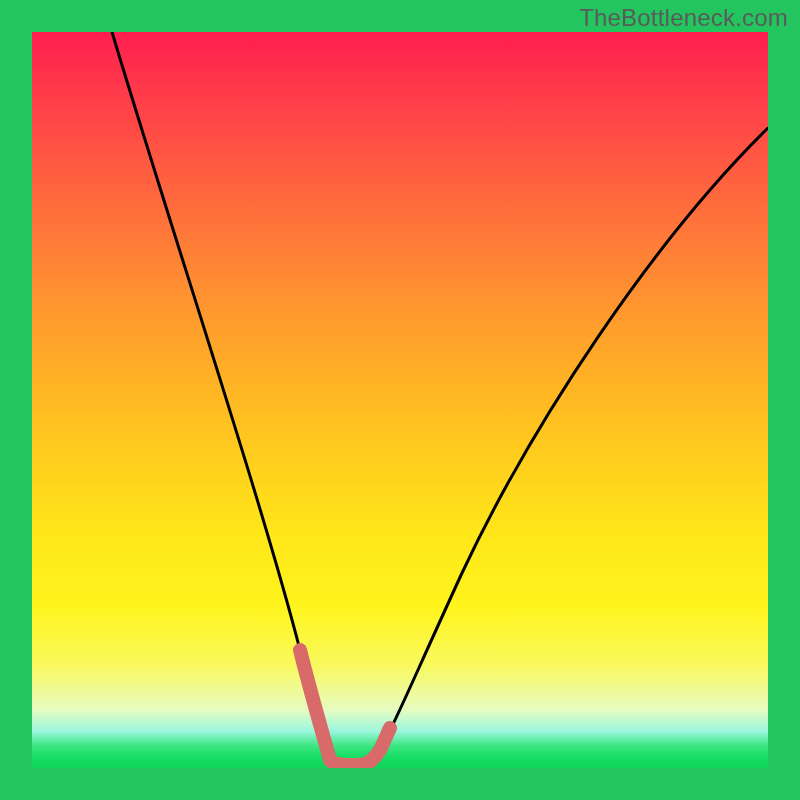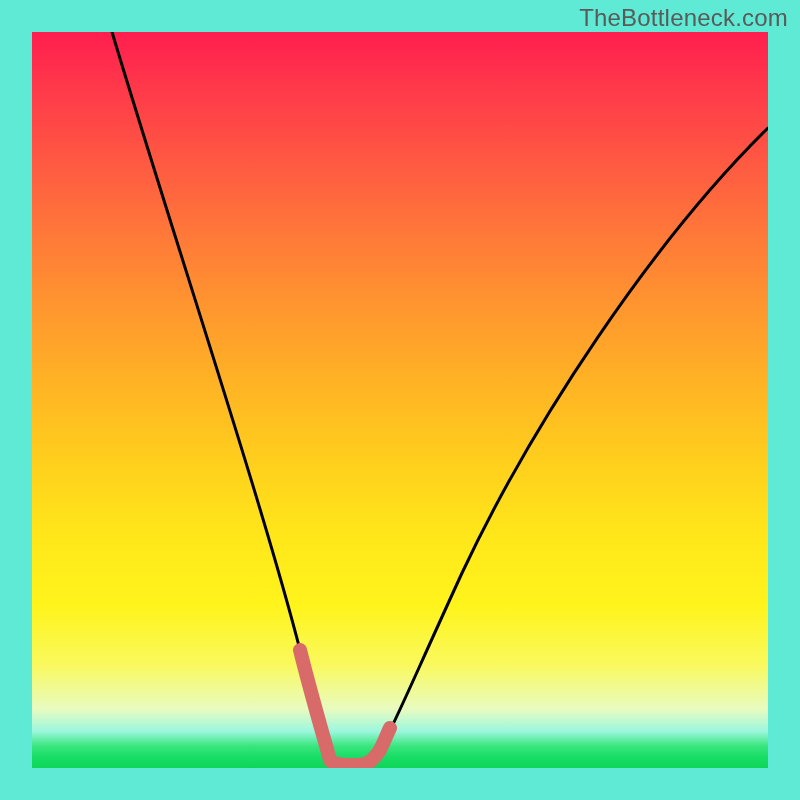--- a/index.html
+++ b/index.html
@@ -10,21 +10,21 @@
     background: #000;
     position: relative;
     font-family: Arial, Helvetica, sans-serif;
   }
   .frame {
     position: absolute;
     top: 0;
     left: 0;
     width: 800px;
     height: 800px;
-    background: #5eead4;
+    background: #22c55e;
   }
   .plot {
     position: absolute;
     top: 32px;
     left: 32px;
     width: 736px;
     height: 736px;
     overflow: hidden;
   }
   .gradient {

